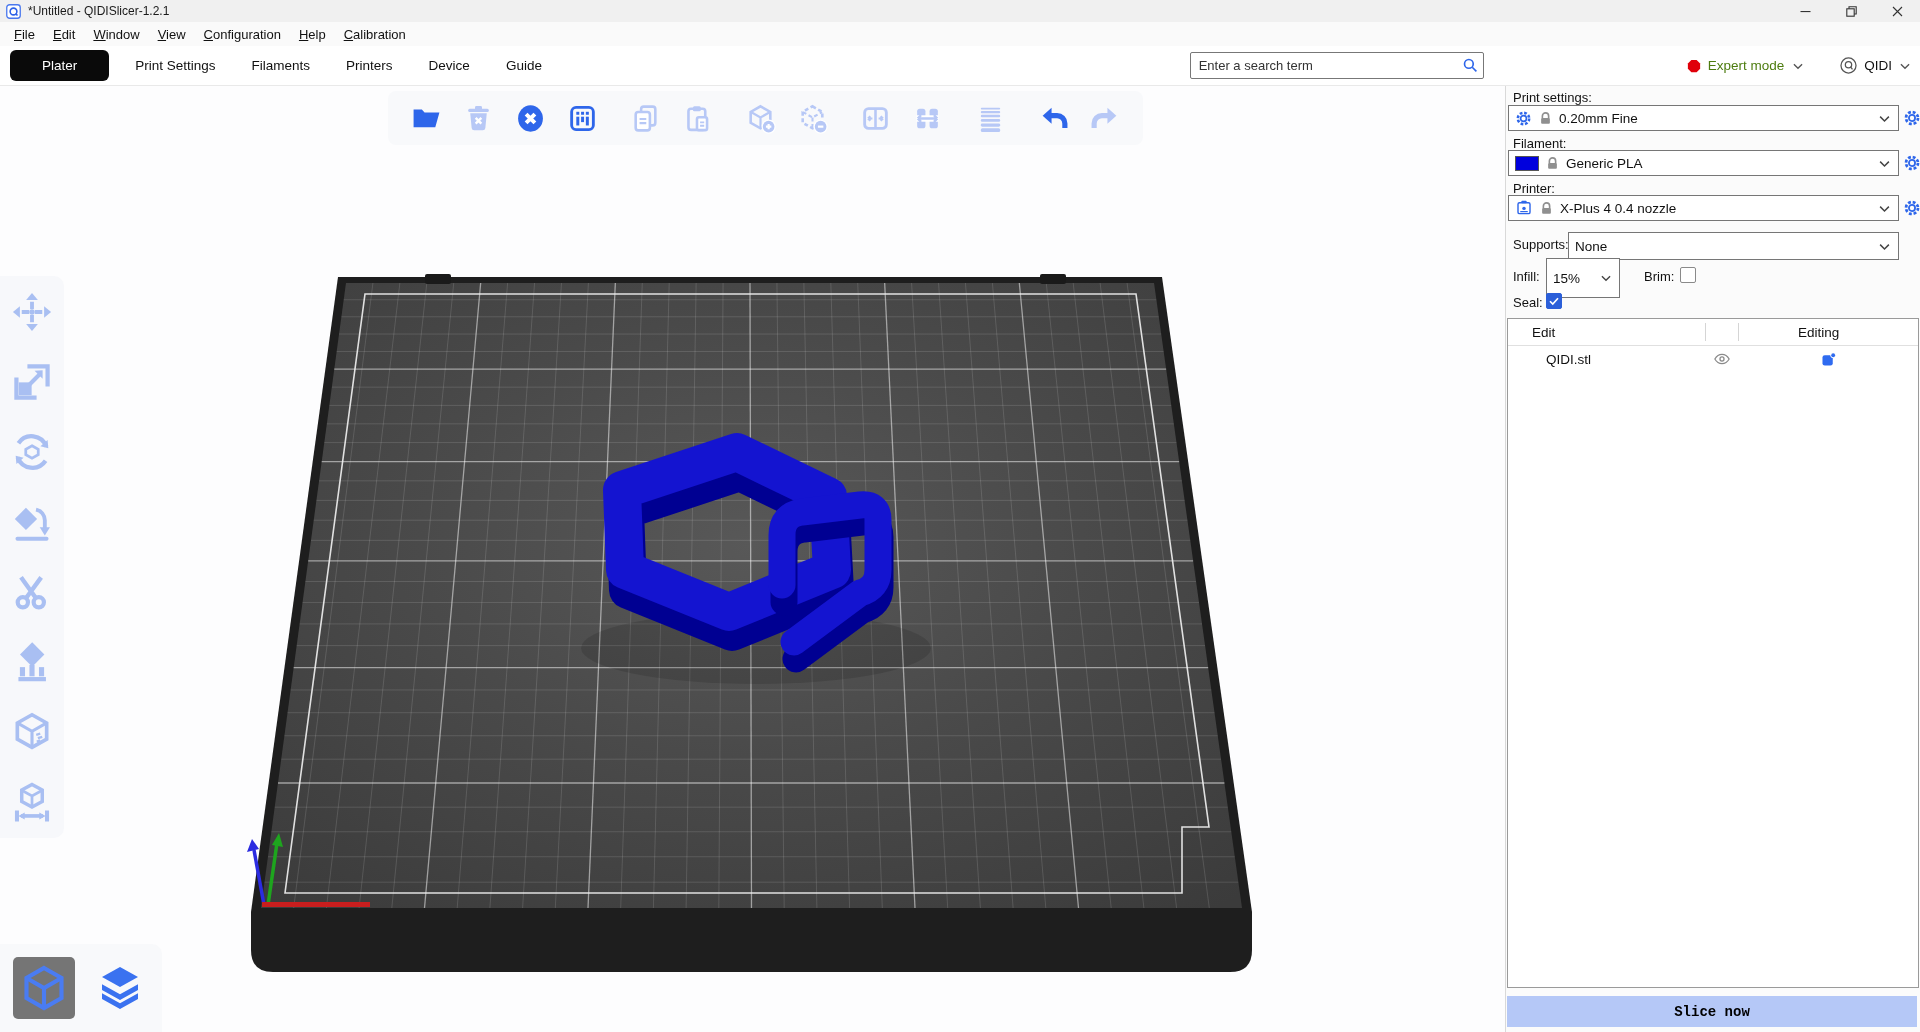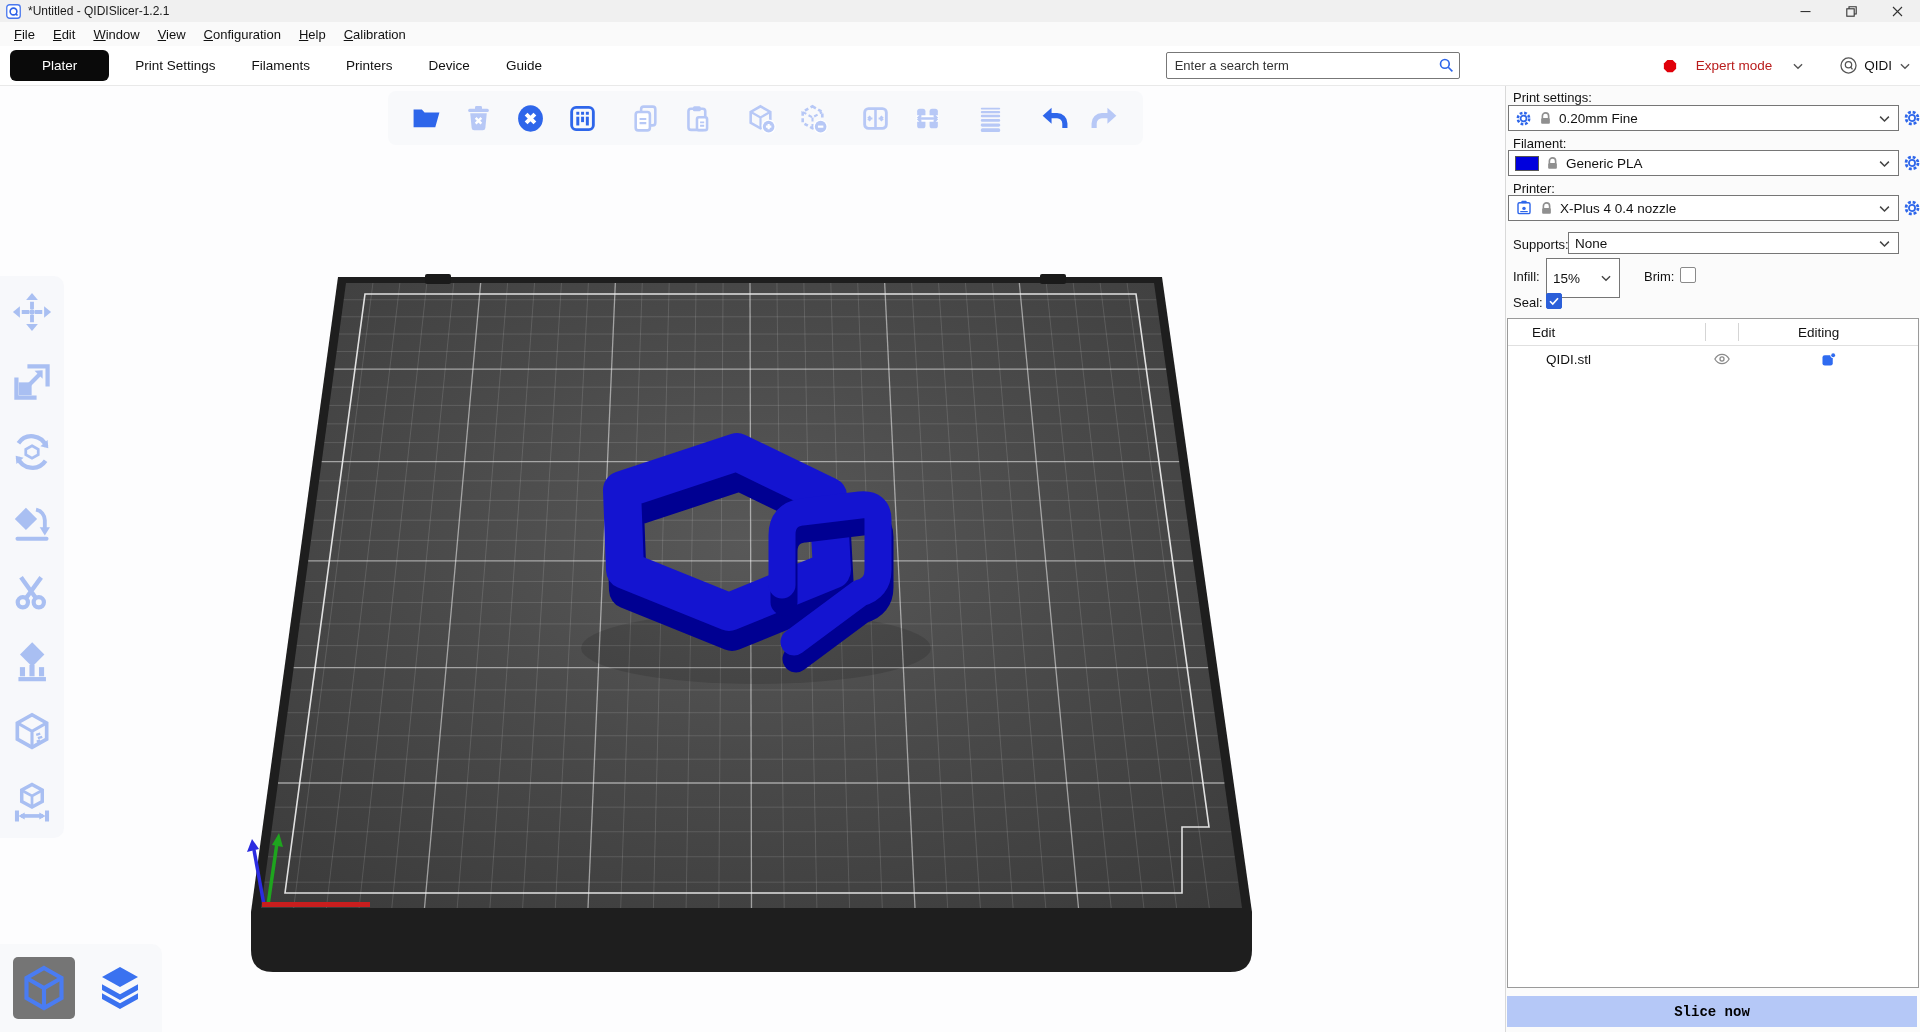--- a/index.html
+++ b/index.html
@@ -19,22 +19,22 @@
   .tabbar { position:absolute; left:0; top:46px; width:1920px; height:40px;
     background:#fff; border-bottom:1px solid #e9e9e9; display:flex; align-items:center; }
   .tab { font-size:13.5px; padding:8px 18px; color:#111; background:none; border:none; }
   .tab.active { background:#0a0a0a; color:#fff; border-radius:6px;
     margin-left:10px; margin-right:8px; padding:8px 32px; }
   .searchbox { position:relative; margin-left:auto; width:294px; height:27px; }
   .searchbox input { width:100%; height:100%; border:1px solid #777; border-radius:2px;
     font-size:13px; padding:0 28px 0 8px; font-family:"Liberation Sans",sans-serif; color:#222; }
   .searchbox input::placeholder { color:#333; opacity:1; }
   .search-ico { position:absolute; right:5px; top:4px; }
-  .mode-box { display:flex; align-items:center; gap:19px; margin-left:203px;
-    background:none; border:none; font-size:13.5px; color:#b91c1c;justify-content:flex-end; }
+  .mode-box { display:flex; align-items:center; gap:7px; margin-left:203px;
+    background:none; border:none; font-size:13.5px; color:#4d7c0f;justify-content:flex-end; }
   .account-box { display:flex; align-items:center; gap:6px; margin-left:34px; margin-right:8px;
     background:none; border:none; font-size:13.5px; color:#111; }
   .main { position:absolute; left:0; top:86px; width:1920px; height:946px; }
   .viewport { position:absolute; left:0; top:0; width:1505px; height:946px; background:#fdfdfe; }
   .scene { position:absolute; left:0; top:0; }
   .top-toolbar { position:absolute; left:388px; top:5px; height:54px;
     background:#f8f9fb; border-radius:8px; display:flex; align-items:center; padding:0 12px; }
   .tbtn { width:42px; height:42px; border:none; background:transparent;
     display:flex; align-items:center; justify-content:center; margin:0 5px; }
   .tbtn.gap { margin-left:16px; }
@@ -528,21 +528,21 @@
           <use href="#i-chev"></use>
         </svg>
     </div>
     <button class="gear-btn" style="left:396px; top:112px;">
       <svg width="18" height="18" class="ena">
           <use href="#i-gear"></use>
         </svg>
     </button>
 
     <span class="rp-label" style="left:7px; top:151px;">Supports:</span>
-    <div class="combo" style="left:62px; top:146px; width:331px; height:22px;">
+    <div class="combo" style="left:62px; top:146px; width:331px; height:28px;">
       <span class="val">None</span>
       <svg class="chev" width="15" height="15" style="color:#444">
           <use href="#i-chev"></use>
         </svg>
     </div>
 
     <span class="rp-label" style="left:7px; top:183px;">Infill:</span>
     <div class="combo" style="left:40px; top:172px; width:74px; height:40px;">
       <span class="val">15%</span>
       <svg class="chev" width="14" height="14" style="color:#444">

